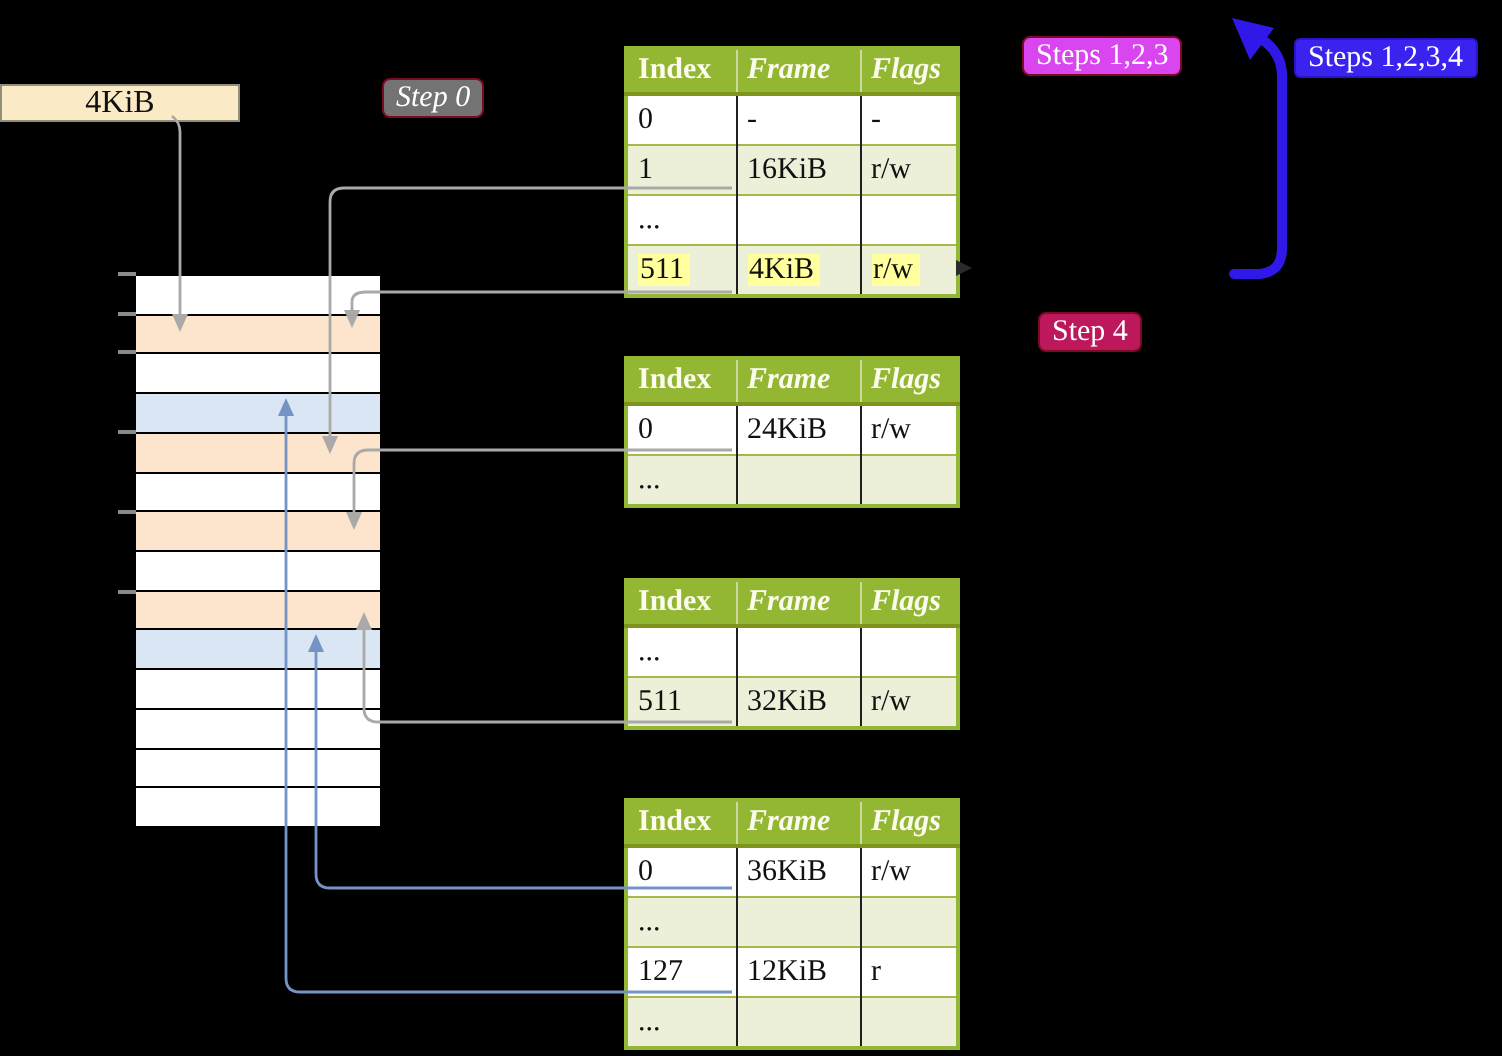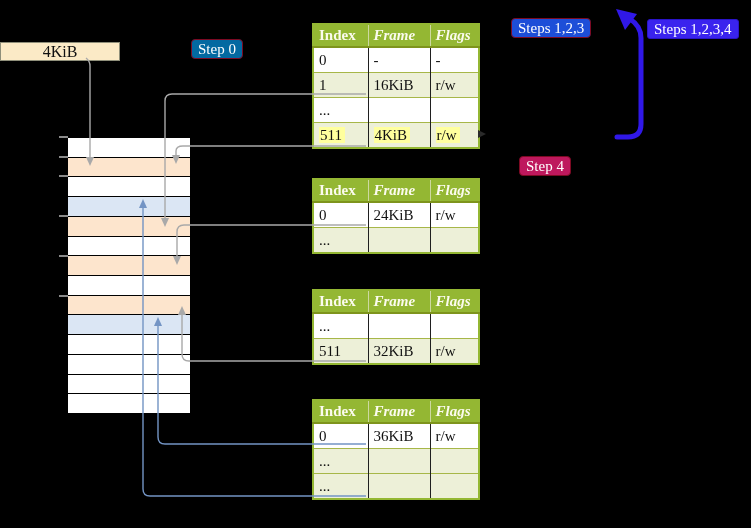--- a/index.html
+++ b/index.html
@@ -46,22 +46,22 @@
   .v-arrow{stroke:#3018e8;stroke-width:5;fill:none;stroke-linecap:round;}
   .v-head{fill:#3018e8;stroke:none;}
 </style>
 </head>
 <body>
 
 <div class="stage">
 
   <div class="frame-label" style="background: rgb(251, 234, 198);">4KiB</div>
 
-  <div class="badge crimson" id="badge-step0" style="background: #0369a1;">Step 0</div>
-  <div class="badge crimson" id="badge-steps123" style="background: #1d4ed8;">Steps 1,2,3</div>
+  <div class="badge crimson" id="badge-step0" style="background: #737373; font-style: italic;">Step 0</div>
+  <div class="badge crimson" id="badge-steps123" style="background: #d946ef;">Steps 1,2,3</div>
   <div class="badge violet" id="badge-steps1234" style="background: rgb(58, 35, 238);">Steps 1,2,3,4</div>
   <div class="badge crimson" id="badge-step4" style="background: #be185d;">Step 4</div>
 
   <div class="memstrip">
     <div class="mem-row" style="background: rgb(255, 255, 255);"></div>
     <div class="mem-row" style="background: rgb(253, 229, 205);"></div>
     <div class="mem-row" style="background: rgb(255, 255, 255);"></div>
     <div class="mem-row" style="background: rgb(219, 230, 244);"></div>
     <div class="mem-row" style="background: rgb(253, 229, 205);"></div>
     <div class="mem-row" style="background: rgb(255, 255, 255);"></div>
@@ -174,20 +174,25 @@
     </tr>
     <tr>
       <td>0</td>
       <td>36KiB</td>
       <td>r/w</td>
     </tr>
     <tr class="shade">
       <td>...</td>
       <td></td>
       <td></td>
+    </tr>
+    <tr>
+      <td>127</td>
+      <td>12KiB</td>
+      <td>r</td>
     </tr>
     <tr class="shade">
       <td>...</td>
       <td></td>
       <td></td>
     </tr>
   </tbody>
     </table>
 
   <svg class="overlay" width="751" height="528" viewBox="0 0 751 528">

